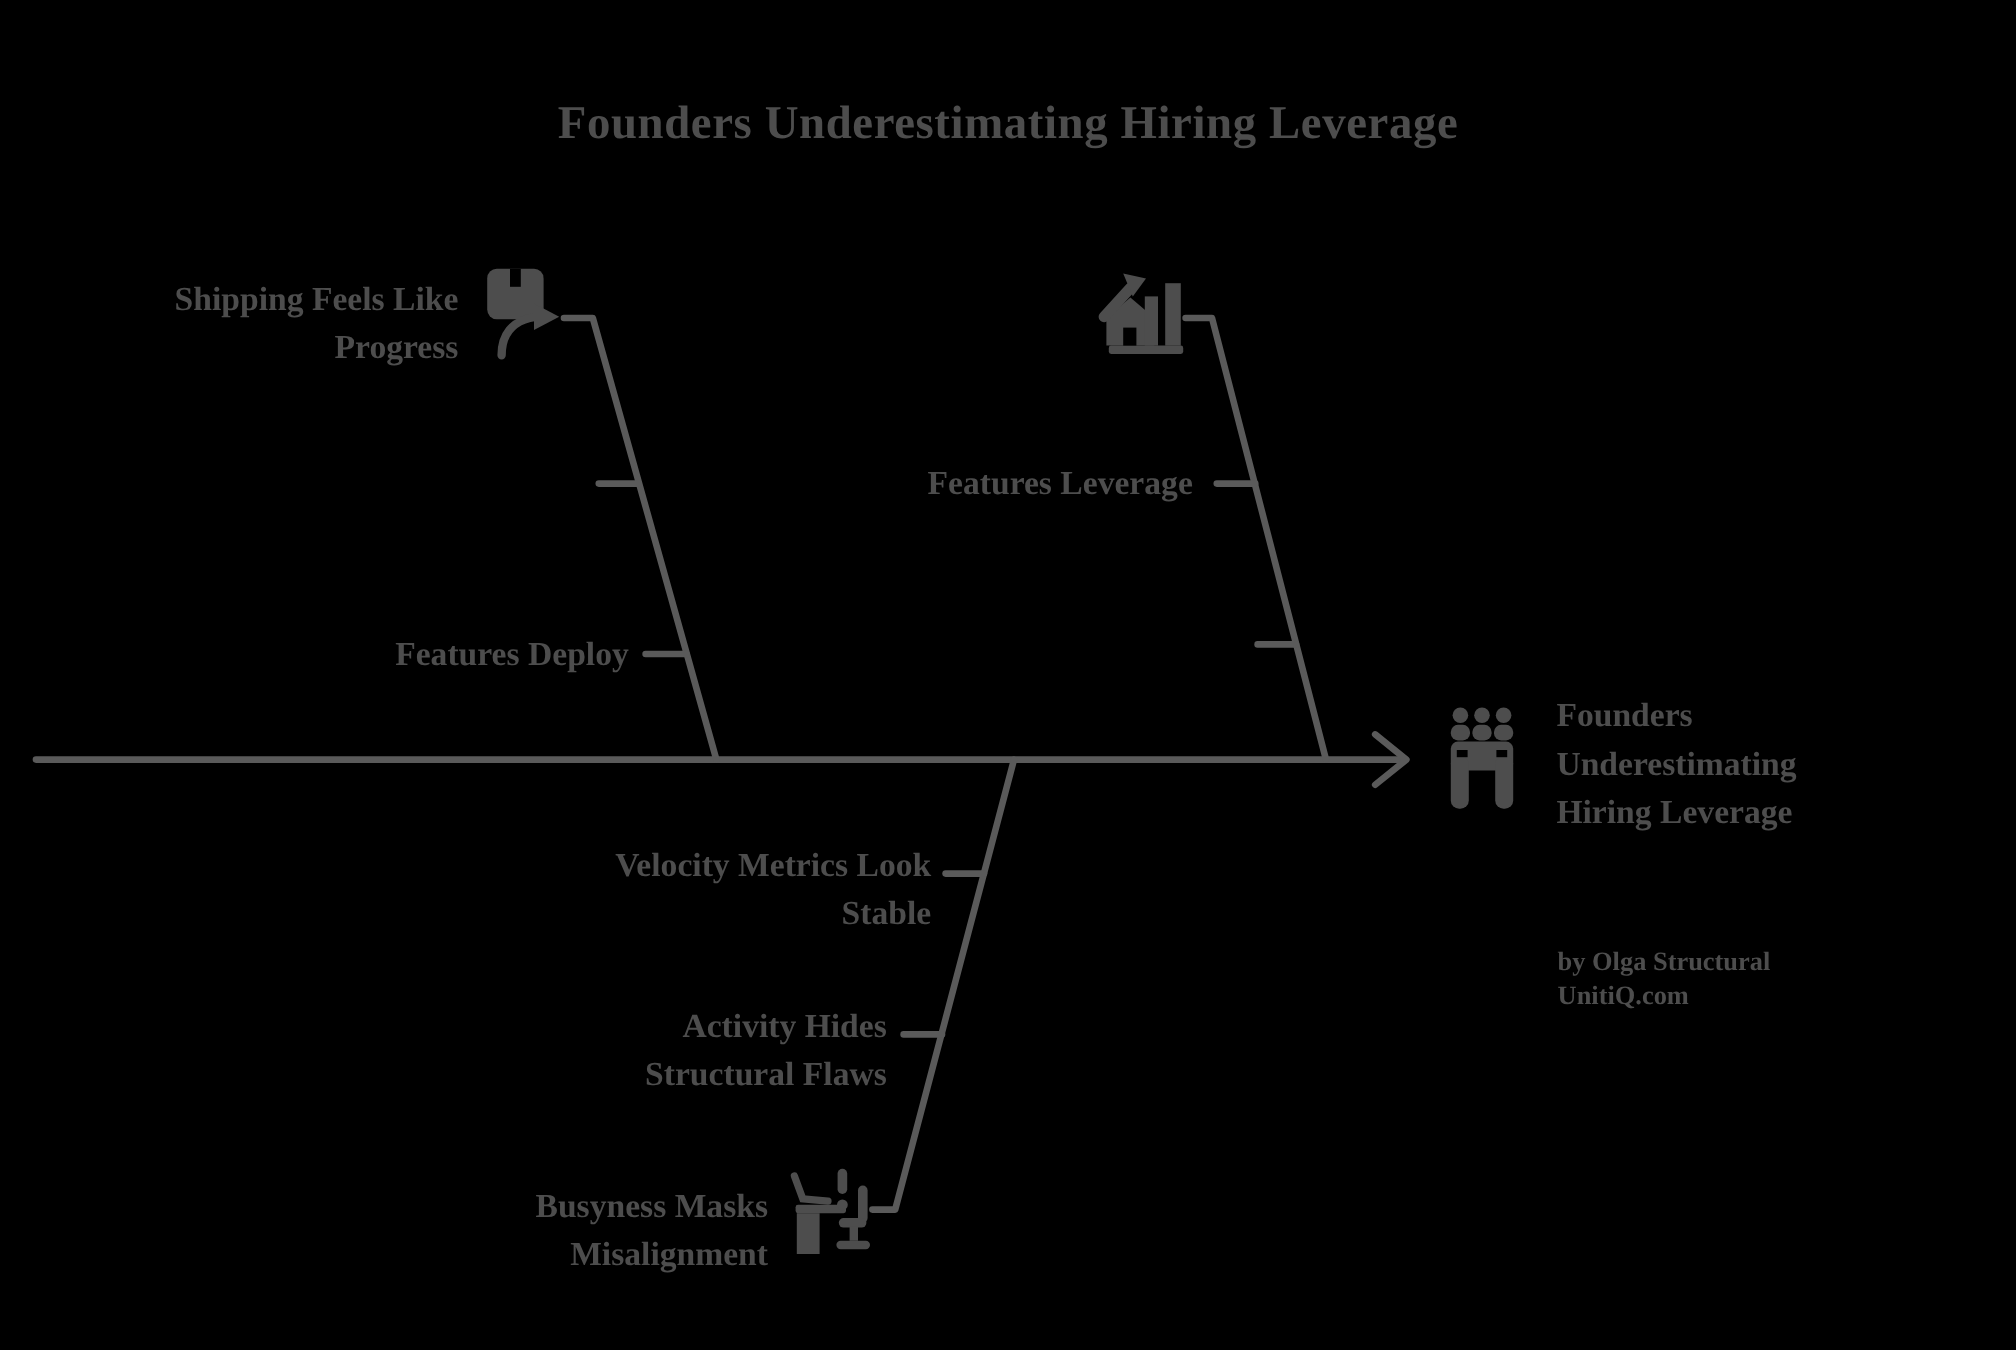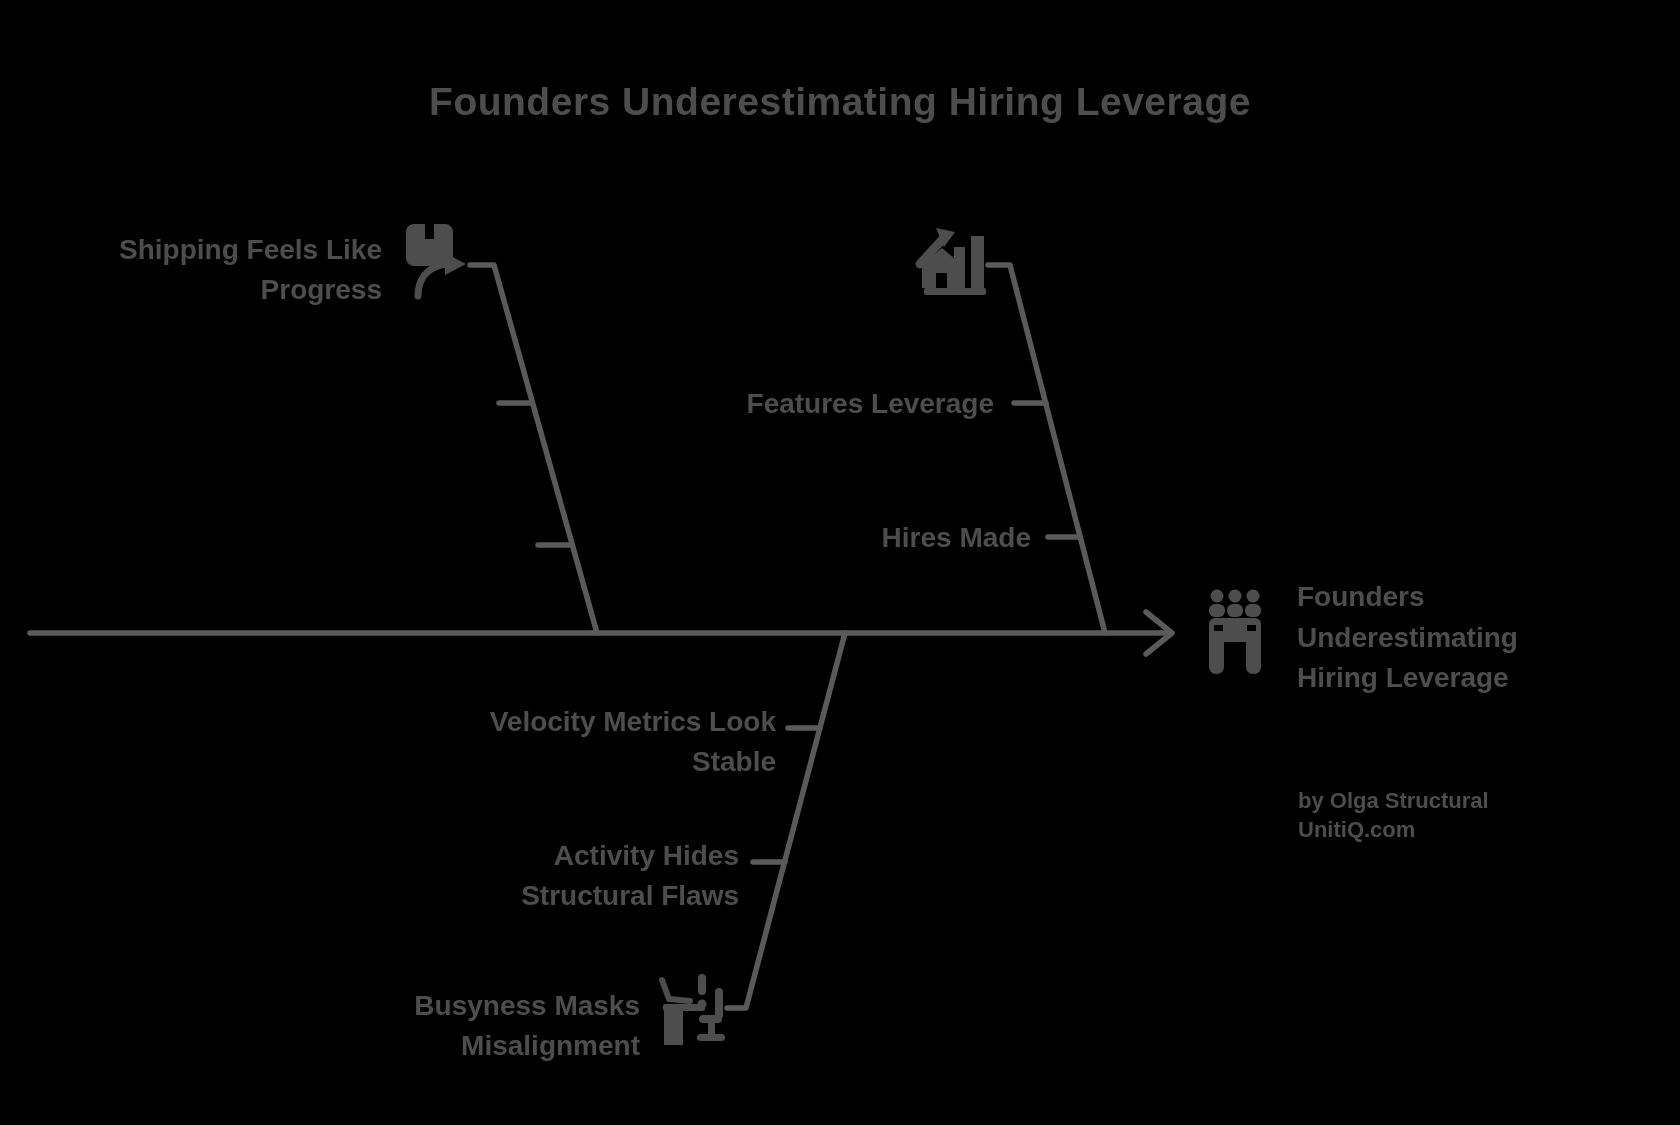--- a/index.html
+++ b/index.html
@@ -7,21 +7,21 @@
     --text:#4d4d4d;
     --line:#5a5a5a;
     --icon:#4d4d4d;
   }
   html,body{margin:0;padding:0;background:var(--bg);}
   #stage{
     position:relative;
     width:1680px;height:1125px;
     background:var(--bg);
     overflow:hidden;
-    font-family:Liberation Sans, sans-serif;
+    font-family:Liberation Serif, serif;
     font-weight:bold;
     color:var(--text);
   }
   .title{
     position:absolute;left:0;right:0;top:80px;
     text-align:center;
     font-size:39px;
     letter-spacing:0.5px;
     white-space:nowrap;
   }
@@ -76,34 +76,34 @@
   <div class="lbl r" style="right:1298px;top:230px;width:340px;">Shipping Feels Like
 Progress</div>
 
   <svg class="icon" style="left:404px;top:220px;" width="66" height="82" viewBox="0 0 66 82">
     <rect class="f" x="2" y="4" width="47" height="42" rx="8"></rect>
     <rect class="cut" x="21" y="4" width="9" height="15"></rect>
     <path class="s" d="M14 76 C14 60 22 47 42 44" stroke-width="7" stroke-linecap="round"></path>
     <polygon class="f" points="41,33 62,44 41,55"></polygon>
   </svg>
 
+  <div class="lbl r" style="right:1156px;top:526px;width:320px;">Features Deploy</div>
 
 
   <svg class="icon" style="left:910px;top:224px;" width="96" height="90" viewBox="0 0 96 90">
     <rect class="f" x="14" y="64" width="62" height="7" rx="2"></rect>
     <path class="f" d="M12 41 L32 24 L52 41 L52 64 L12 64 Z"></path>
     <rect class="cut" x="26" y="49" width="11" height="15"></rect>
     <rect class="f" x="44" y="23" width="11" height="41"></rect>
     <rect class="f" x="61" y="12" width="13" height="52"></rect>
     <path class="s" d="M10 40 L32 16" stroke-width="9" stroke-linecap="round"></path>
     <polygon class="f" points="26,4 45,8 34,23"></polygon>
   </svg>
 
   <div class="lbl r" style="right:686px;top:384px;width:320px;">Features Leverage</div>
-  <div class="lbl r" style="right:649px;top:518px;width:280px;">Hires Made</div>
 
   <div class="lbl r" style="right:904px;top:702px;width:400px;">Velocity Metrics Look
 Stable</div>
   <div class="lbl r" style="right:941px;top:836px;width:340px;">Activity Hides
 Structural Flaws</div>
   <div class="lbl r" style="right:1040px;top:974px;width:340px;margin-top:12px;">Busyness Masks
 Misalignment</div>
 
   <svg class="icon" style="left:652px;top:966px;" width="90" height="94" viewBox="0 0 90 94">
     <path class="s" d="M10 14 L17 33 L38 35" stroke-width="6" stroke-linecap="round"></path>

